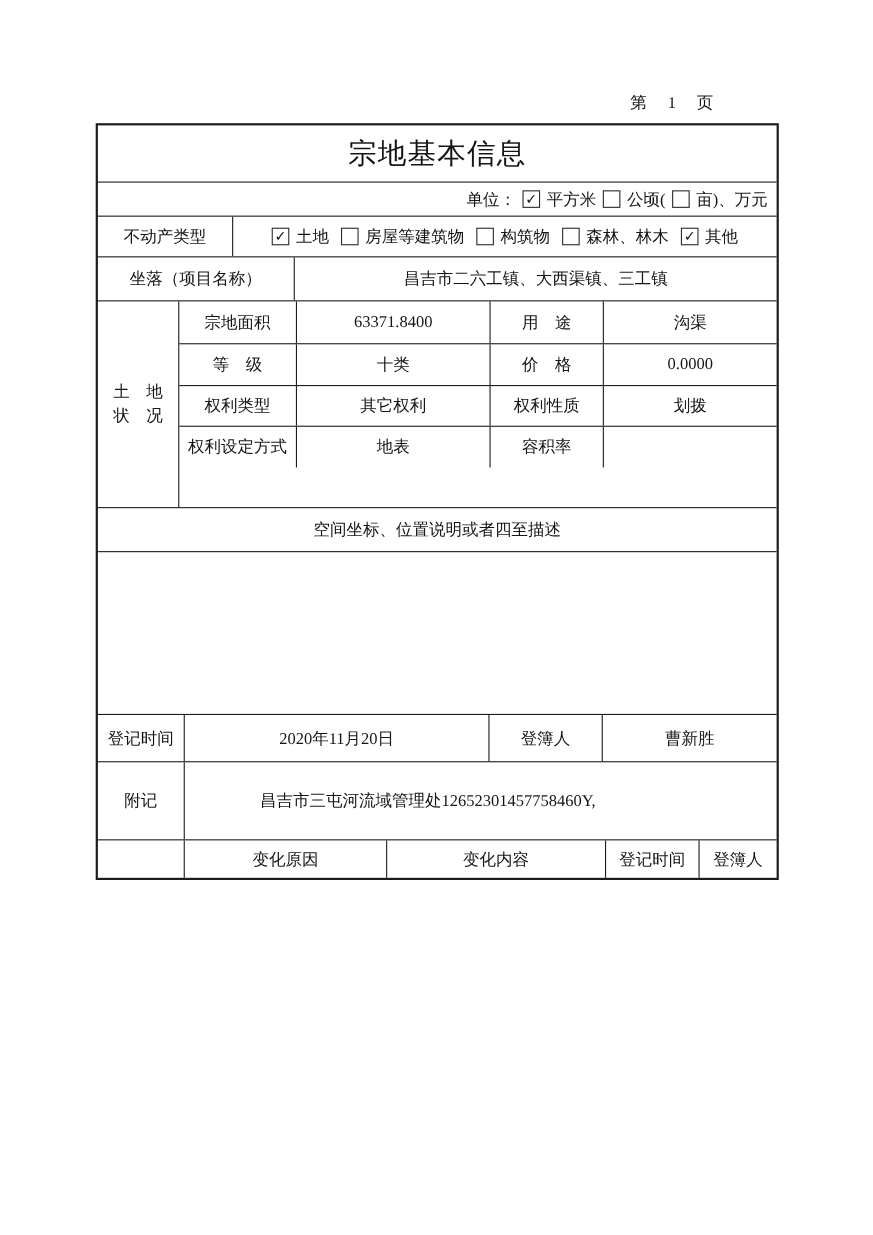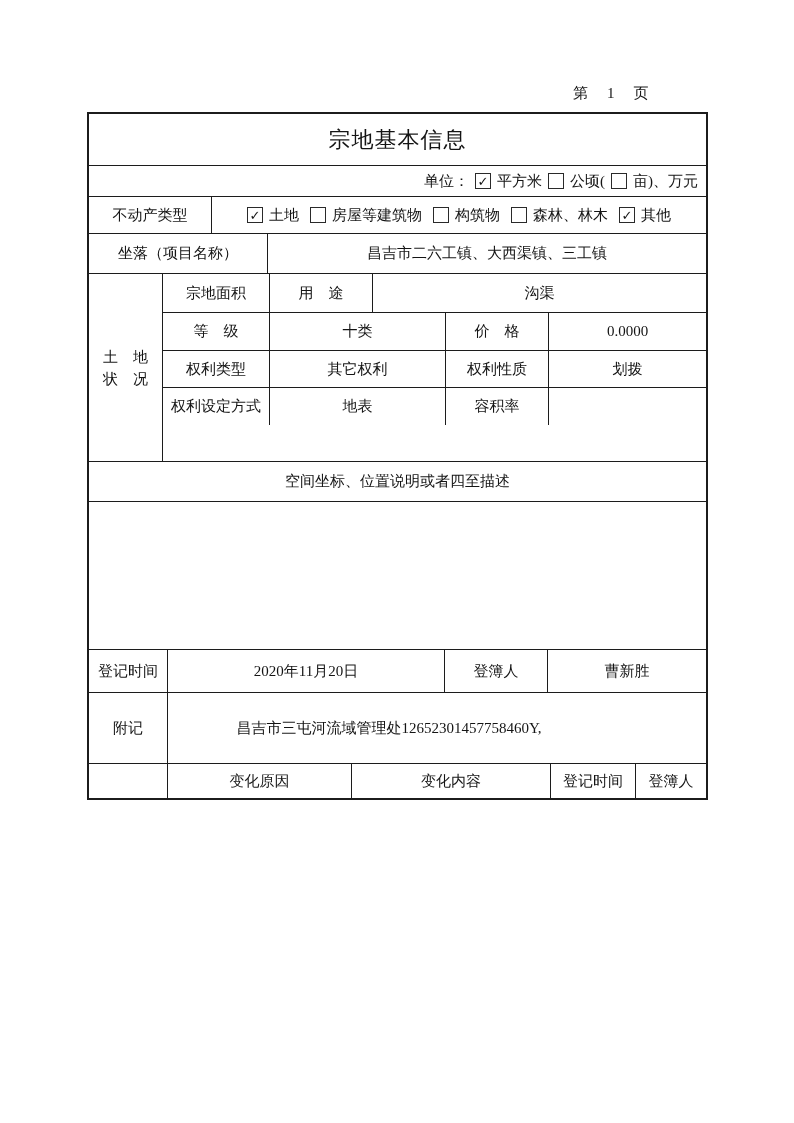--- a/index.html
+++ b/index.html
@@ -17,21 +17,21 @@
   }
   .row{display:flex;box-sizing:border-box;flex-shrink:0;}
   .bt{border-top:1px solid #1c1c1c;}
   .cell{
     display:flex;align-items:center;justify-content:center;box-sizing:border-box;
     overflow:hidden;white-space:nowrap;
   }
   .bl{border-left:1px solid #1c1c1c;}
   .grow{flex:1 1 auto;}
   .title-row{height:51px;align-items:center;justify-content:center;}
-  .title{font-size:22px;letter-spacing:1px;}
+  .title{font-size:26px;letter-spacing:1px;}
   .units-row{height:31px;align-items:center;justify-content:flex-end;padding-right:8px;}
   .estate-row{height:37px;}
   .location-row{height:40px;}
   .land-block{height:188px;}
   .side-cell{width:73px;flex-direction:column;line-height:22px;}
   .land-right{flex:1 1 auto;display:flex;flex-direction:column;}
   .land-row{display:flex;box-sizing:border-box;}
   .h38{height:38px;}
   .h37{height:37px;}
   .coords-header-row{height:40px;align-items:center;justify-content:center;}
@@ -123,20 +123,21 @@
 
     <div class="row land-block bt">
       <div class="cell side-cell">
         <div>土　地</div>
         <div>状　况</div>
       </div>
       <div class="land-right bl">
 
         <div class="land-row h38">
           <div class="cell w106">宗地面积</div>
+          <div class="cell bl w176">63371.8400</div>
           <div class="cell bl w103">用　途</div>
           <div class="cell bl grow">沟渠</div>
         </div>
 
         <div class="land-row h38 bt">
           <div class="cell w106">等　级</div>
           <div class="cell bl w176">十类</div>
           <div class="cell bl w103">价　格</div>
           <div class="cell bl grow">0.0000</div>
         </div>

